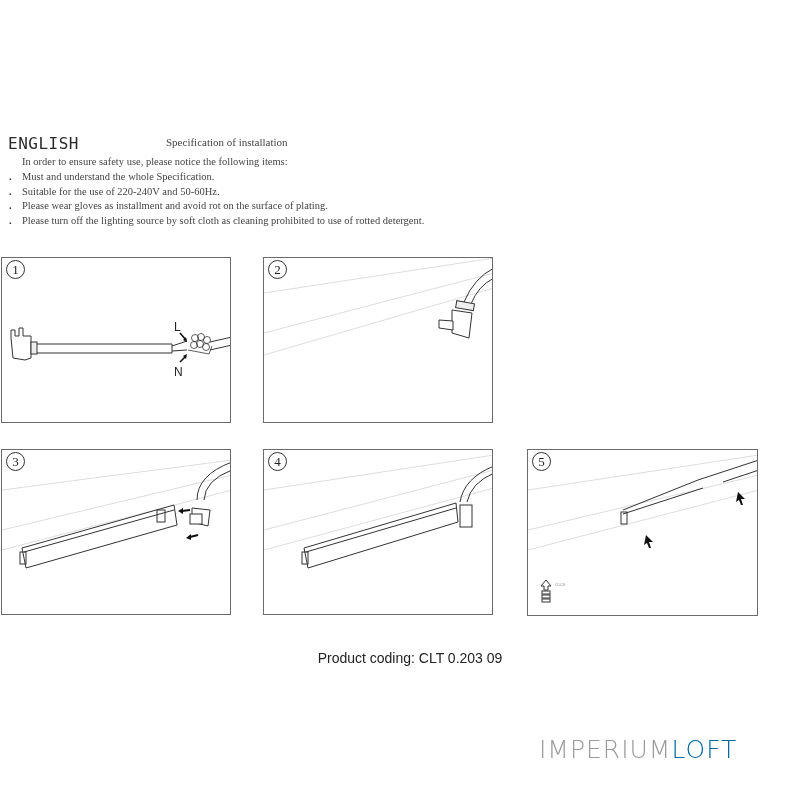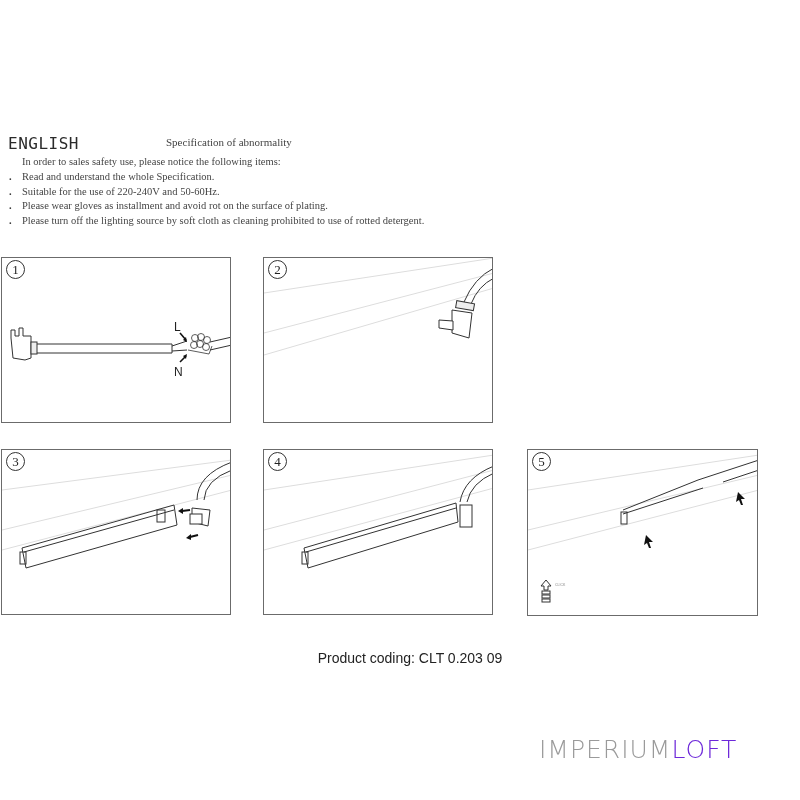--- a/index.html
+++ b/index.html
@@ -9,30 +9,30 @@
   .spec-title { left: 166px; top: 136px; font-size: 11px; color: #444; }
   .intro { left: 22px; top: 156px; font-size: 10.5px; color: #444; }
   .rules { left: 9px; top: 170px; margin: 0; padding: 0; list-style: none; font-size: 10.5px; color: #444; line-height: 14.5px; }
   .rules li::before { content: "."; display: inline-block; width: 13px; font-weight: bold; color: #333; }
   .panel { position: absolute; border: 1.5px solid #6b6b6b; background: #fff; box-sizing: border-box; overflow: hidden; }
   .panel svg { position: absolute; left: 0; top: 0; }
   .step-num { position: absolute; left: 4px; top: 2px; width: 17px; height: 17px; border: 1px solid #333; border-radius: 50%; font-family: "Liberation Serif", serif; font-size: 13px; line-height: 17px; text-align: center; color: #222; }
   .coding { left: 0; width: 820px; top: 650px; text-align: center; font-family: "Liberation Sans", sans-serif; font-size: 14px; color: #222; }
   .logo { left: 539px; top: 735px; font-family: "DejaVu Sans", sans-serif; font-size: 25px; letter-spacing: 1px; font-weight: 300; }
   .logo .a { color: #9a9a9a; }
-  .logo .b { color: #6d28d9; }
+  .logo .b { color: #0369a1; }
 </style>
 </head>
 <body>
 
 <div class="abs lang">ENGLISH</div>
-<div class="abs spec-title">Specification of abnormality</div>
-<div class="abs intro">In order to sales safety use, please notice the following items:</div>
+<div class="abs spec-title">Specification of installation</div>
+<div class="abs intro">In order to ensure safety use, please notice the following items:</div>
 <ul class="abs rules">
-  <li>Read and understand the whole Specification.</li>
+  <li>Must and understand the whole Specification.</li>
   <li>Suitable for the use of 220-240V and 50-60Hz.</li>
   <li>Please wear gloves as installment and avoid rot on the surface of plating.</li>
   <li>Please turn off the lighting source by soft cloth as cleaning prohibited to use of rotted detergent.</li>
 </ul>
 
 <div class="panel" style="left:1px; top:257px; width:230px; height:166px;">
   <svg width="230" height="166">
     <g fill="none" stroke="#333" stroke-width="1">
 
       <path d="M9 80 l0 -8 l4 0 l0 6 l4 0 l0 -8 l4 0 l0 8 l8 0 l0 22 l-6 2 l-12 -2 z" fill="#fff"></path>

